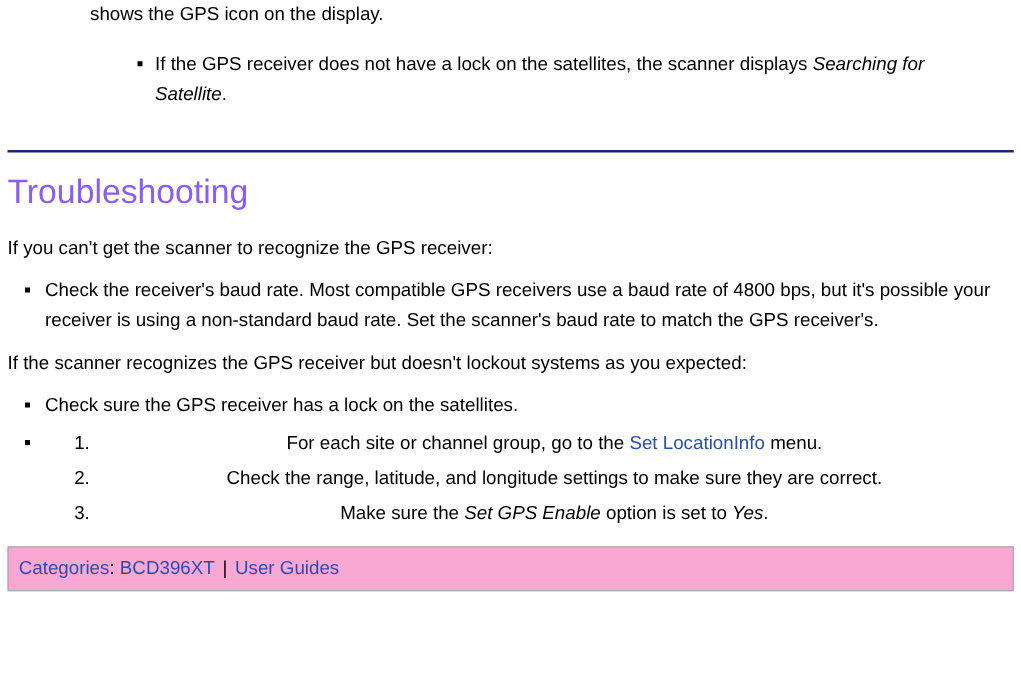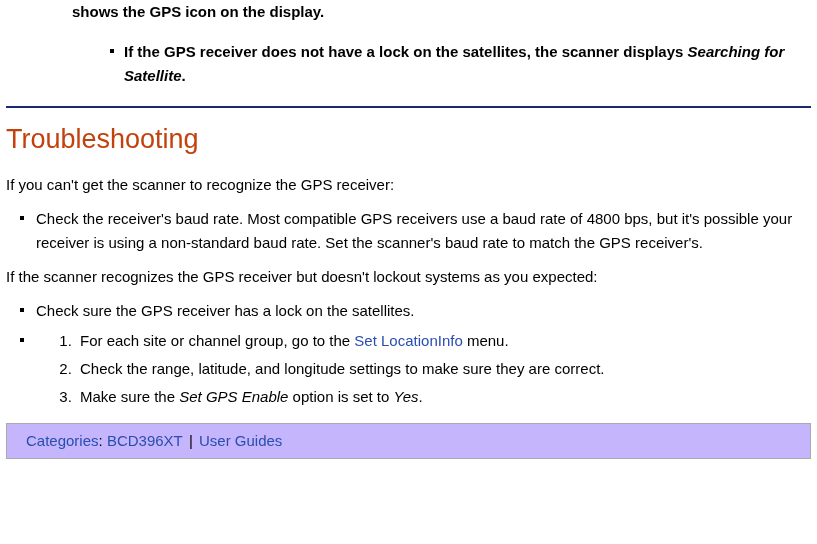--- a/index.html
+++ b/index.html
@@ -9,23 +9,22 @@
       color: #000;
       margin: 0;
       padding: 0;
       width: 817px;
     }
     .content {
       padding: 0 6px 4px 6px;
     }
     .frag {
       padding-left: 66px;
-      padding-bottom: 2px;
+      padding-bottom: 16px;
       border-bottom: 2px solid #1a2a6c;
-      font-weight: bold;
     }
     .frag-line {
       margin: 0 0 2px 0;
     }
     ul.sub {
       list-style: none;
       margin: 16px;
       padding: 0 8px 0 36px;
     }
     ul.sub li {
@@ -39,21 +38,21 @@
       left: -14px;
       top: 9px;
       width: 4px;
       height: 4px;
       background: #000;
     }
     h2 {
       font-weight: normal;
       font-size: 27px;
       margin: 10px 0 12px 0;
-      color: #c2410c;
+      color: #8b5cf6;
     }
     p.para {
       margin: 6px 0 10px 0;
     }
     ul.main {
       list-style: none;
       margin: 4px 0 10px 0;
       padding: 0 4px 0 20px;
     }
     ul.main > li {
@@ -66,37 +65,38 @@
       position: absolute;
       left: -6px;
       top: 9px;
       width: 4px;
       height: 4px;
       background: #000;
     }
     ol.steps {
       margin: 4px 0 0 0;
       padding-left: 40px;
+      text-align: center;
     }
     ol.steps li {
       padding-left: 4px;
       margin: 0 0 4px 0;
     }
     .italic {
       font-style: italic;
     }
     a.link {
       color: #2a4db0;
       text-decoration: none;
     }
     .catbox {
       border: 1px solid #aaa;
-      background: #c4b5fd;
+      background: #f9a8d4;
       margin: 14px 0 0 0;
-      padding: 5px 19px;
+      padding: 5px 8px;
       font-size: 15px;
     }
     .sep {
       padding: 0 2px;
     }
   </style>
 </head>
 <body>
 
 <div class="content">

